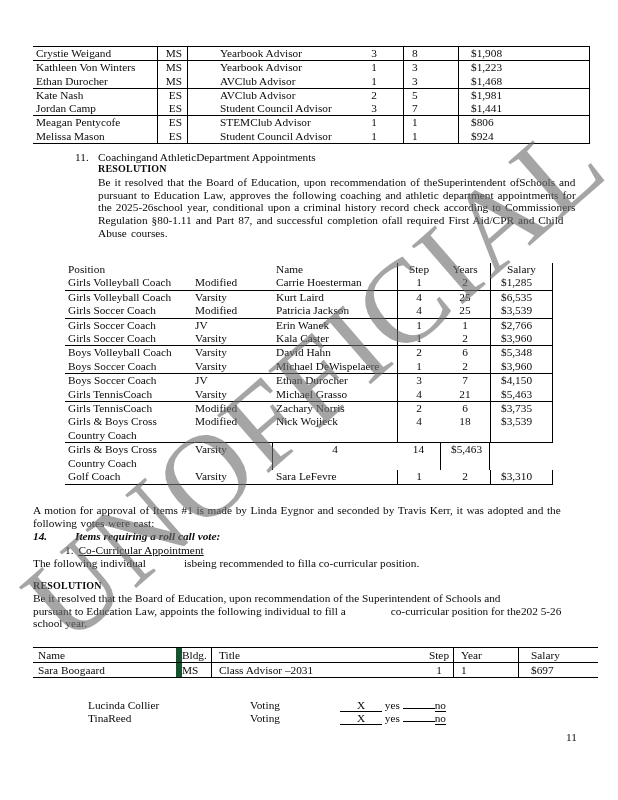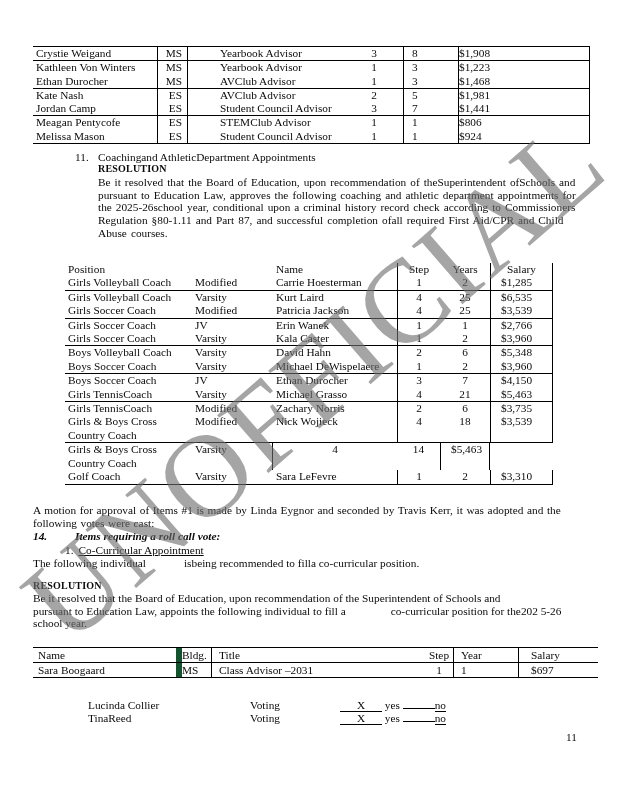--- a/index.html
+++ b/index.html
@@ -22,21 +22,21 @@
   .gtable .row { display:grid; }
   .gtable .c { line-height:13.3px; min-height:13.3px; }
   
   .t1 { left:33px; top:46px; width:557px; border-top:1px solid #000; }
   .t1 .row { grid-template-columns:124px 31px 157px 58px 55px 132px; }
   .t1 .c0 { padding-left:3px; }
   .t1 .c1 { border-left:1px solid #000; border-right:1px solid #000; text-align:right; padding-right:5px; }
   .t1 .c2 { padding-left:6px;margin-left:26px; }
   .t1 .c3 { text-align:center; }
   .t1 .c4 { border-left:1px solid #000; padding-left:8px; }
-  .t1 .c5 { border-left:1px solid #000; border-right:1px solid #000; }
+  .t1 .c5 { border-left:1px solid #000; border-right:1px solid #000; padding-left:12px; }
   
   .t2 { left:65px; top:263px; width:488px; }
   .t2 .c { line-height:13.4px; min-height:13.4px; }
   .t2 .row { grid-template-columns:128px 79px 125px 43px 50px 63px; }
   .t2 .c0 { padding-left:3px; }
   .t2 .c1 { padding-left:2px; }
   .t2 .c2 { padding-left:4px; }
   .t2 .c3 { border-left:1px solid #000; text-align:center; }
   .t2 .c4 { text-align:center; }
   .t2 .c5 { border-left:1px solid #000; border-right:1px solid #000; padding-left:10px; }

